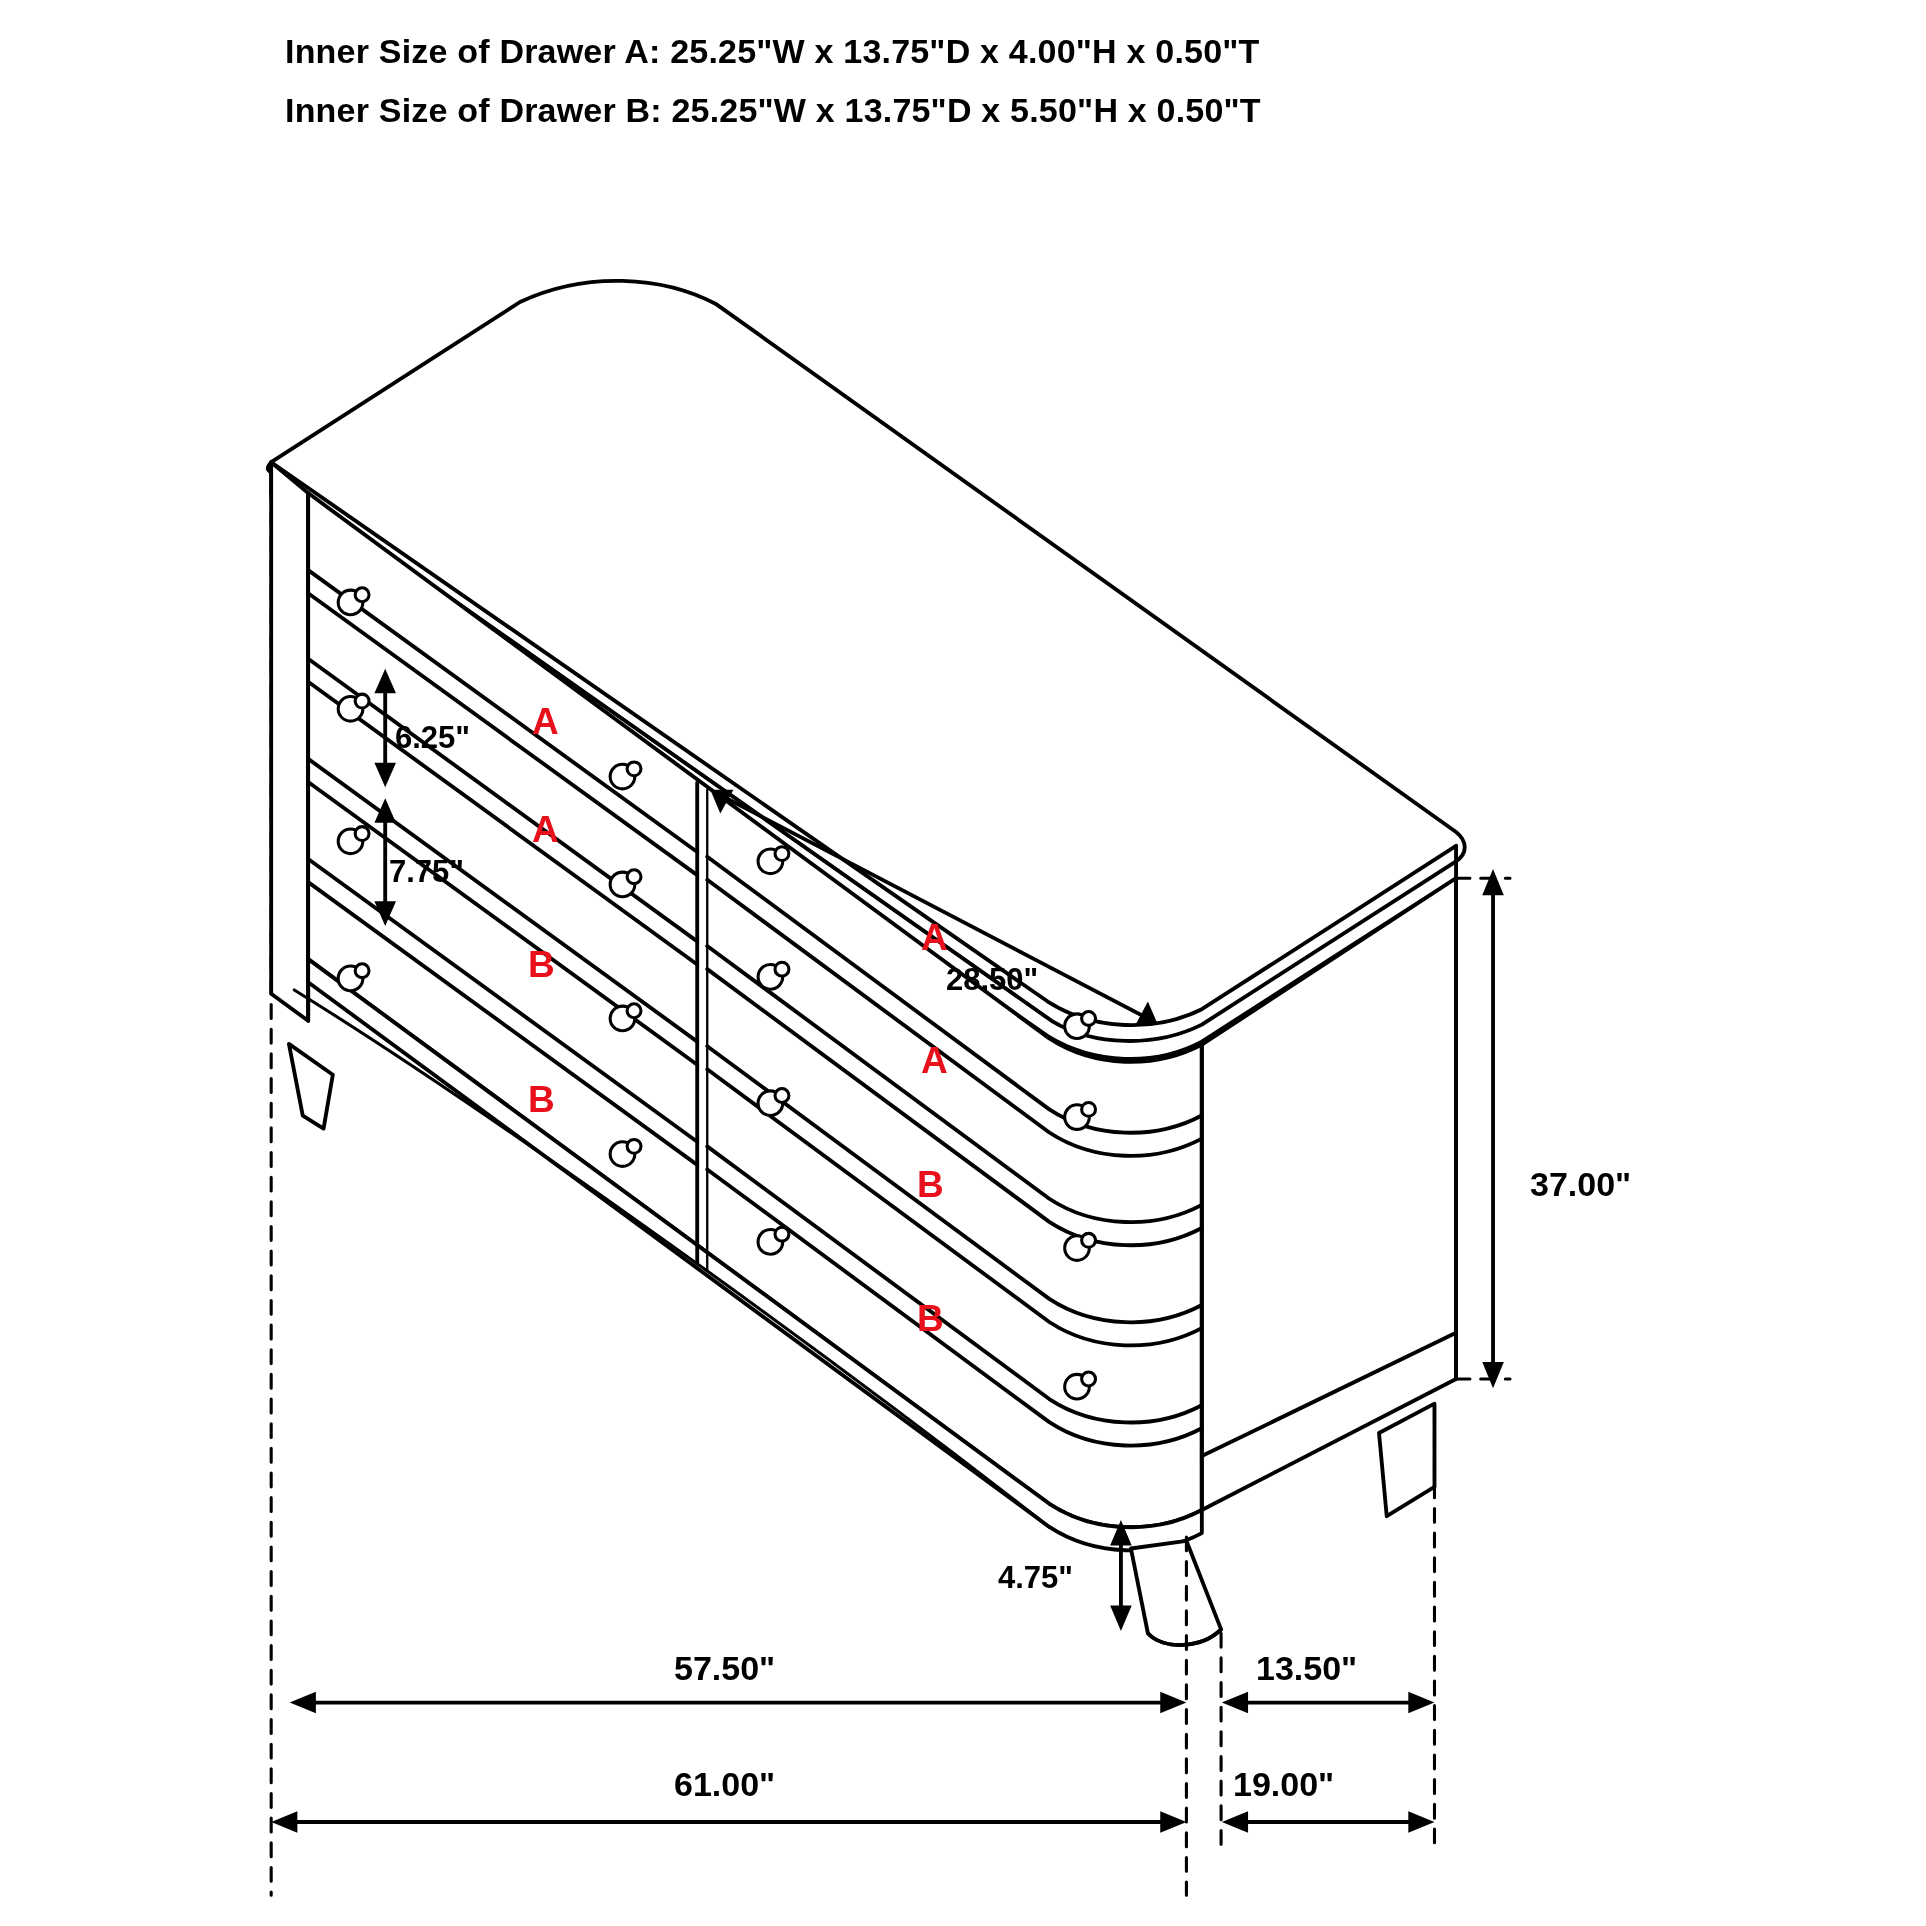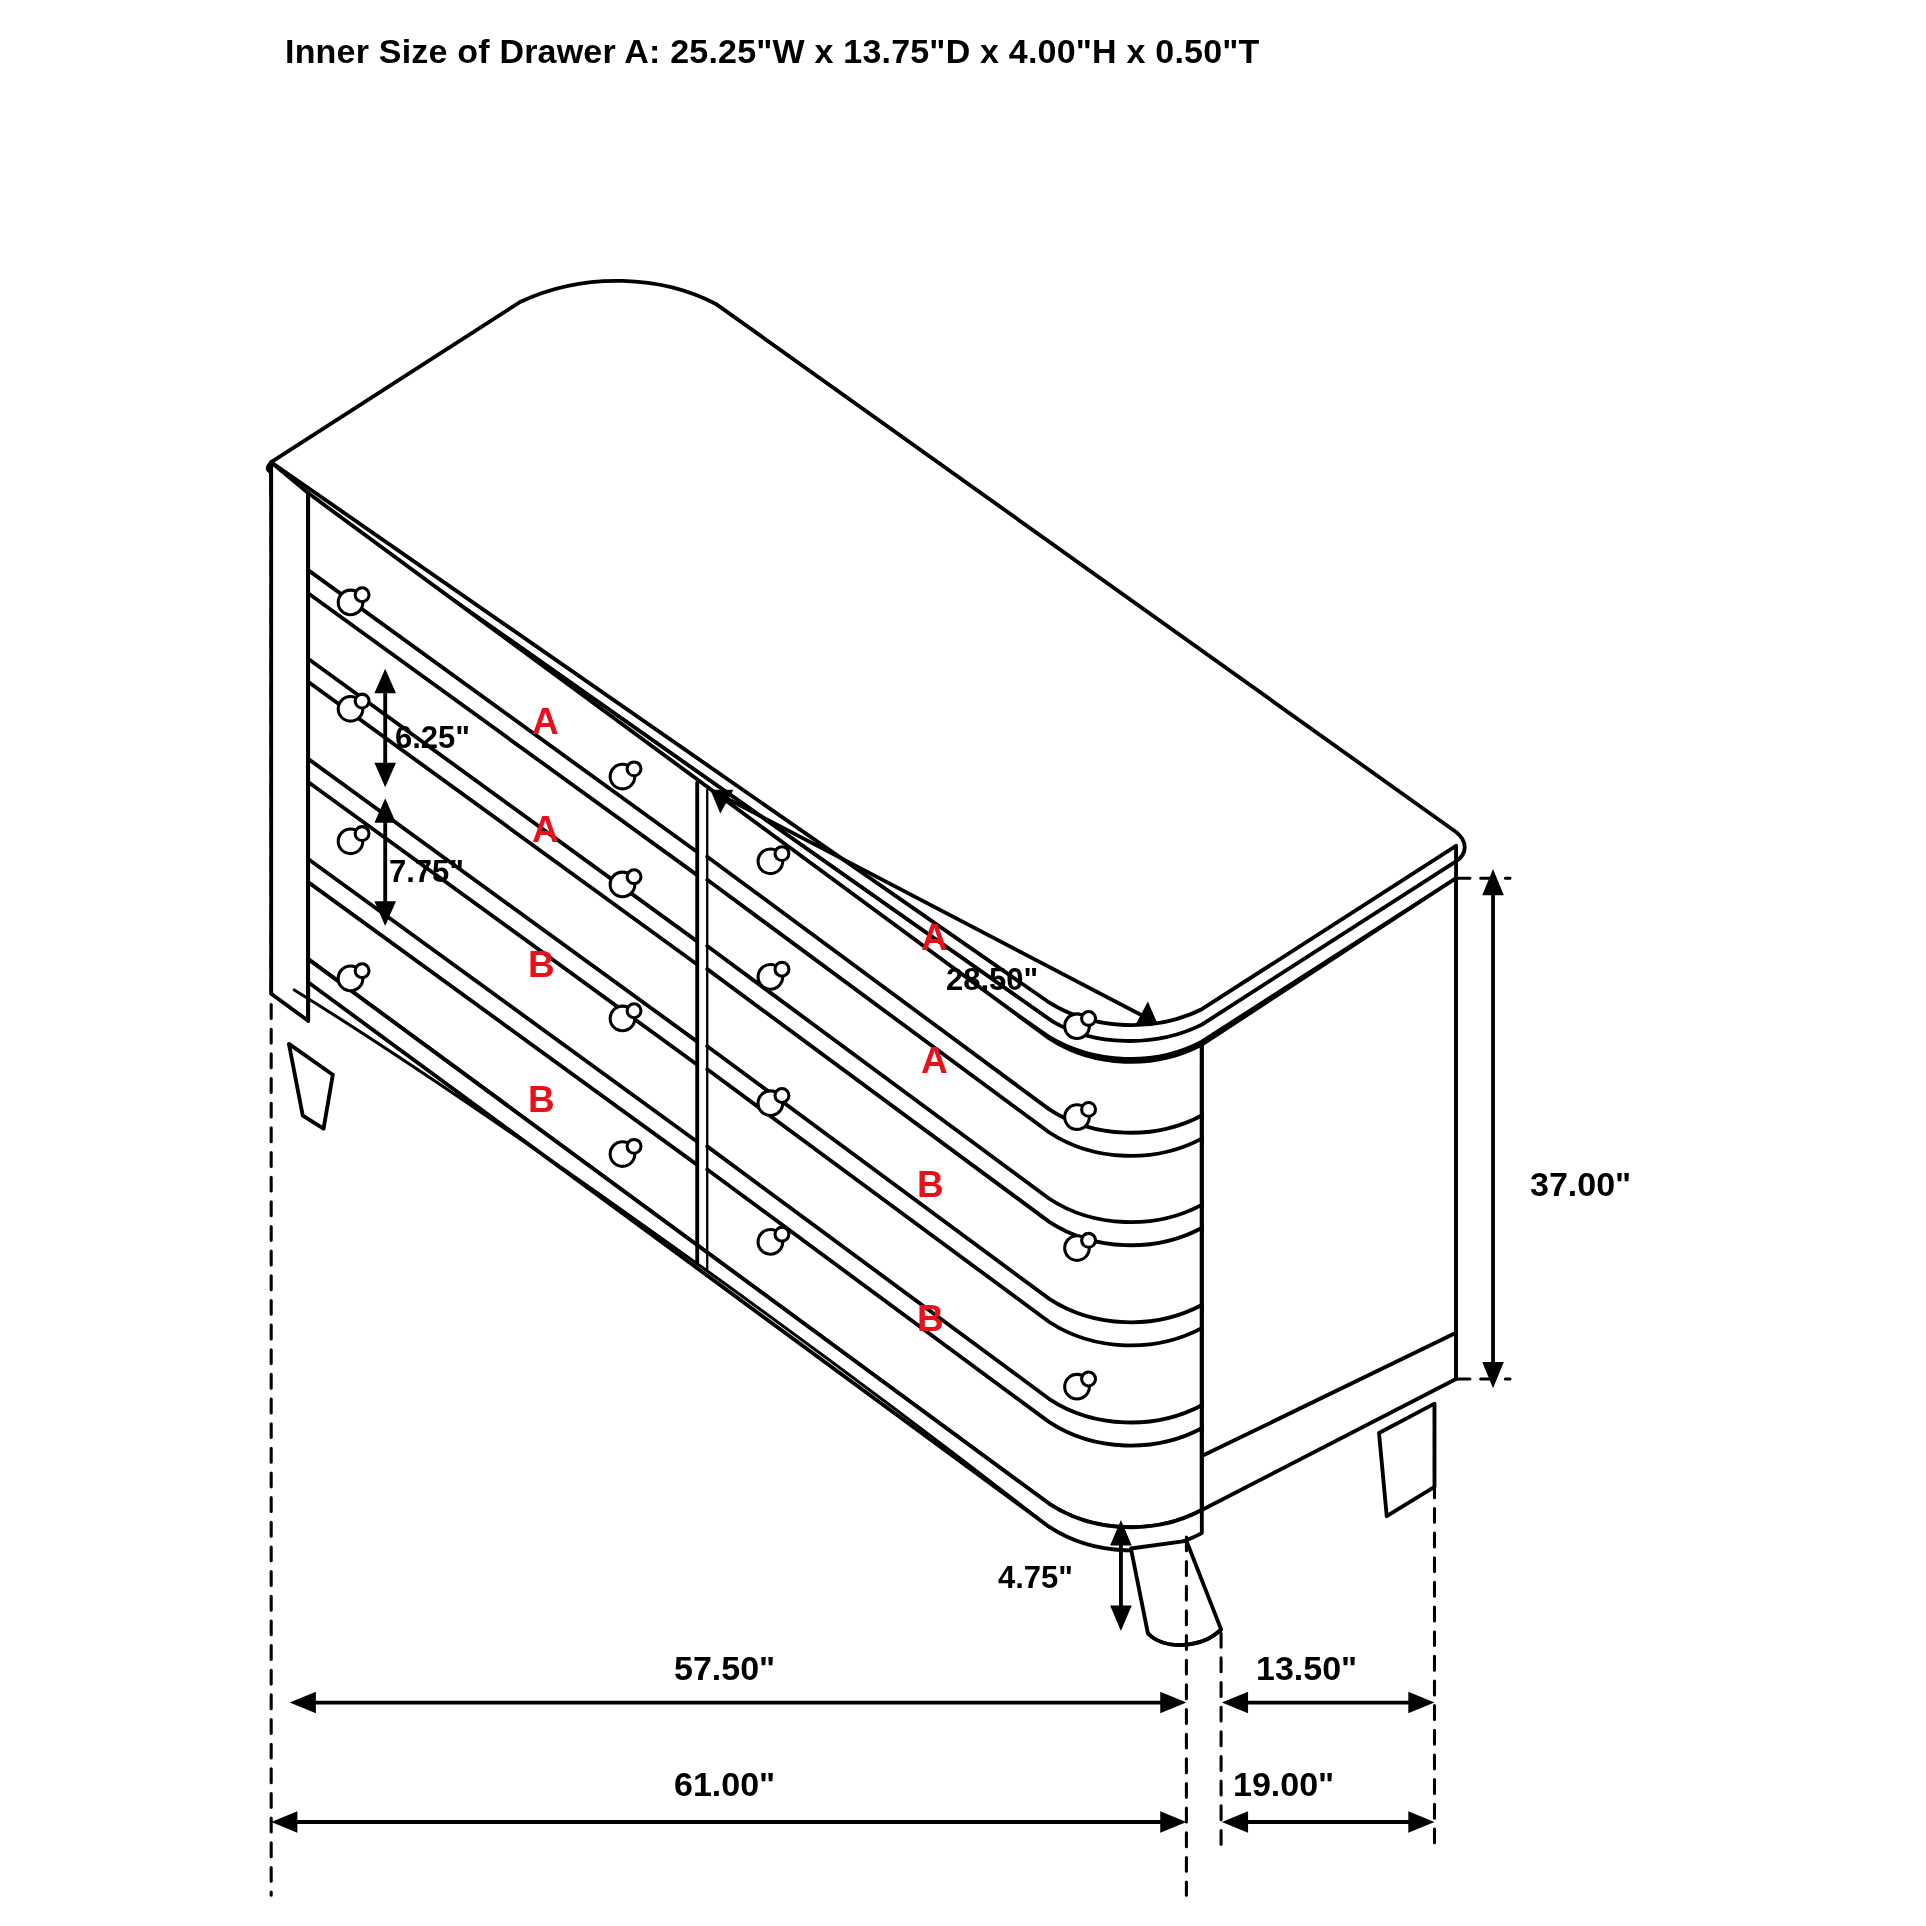--- a/index.html
+++ b/index.html
@@ -36,20 +36,21 @@
     font-size:37px;
   }
   svg{position:absolute;left:0;top:0;}
 </style>
 </head>
 <body>
 
 <div id="stage">
 
   <div class="hdr" id="hdr1">Inner Size of Drawer A: 25.25"W x 13.75"D x 4.00"H x 0.50"T</div>
+  <div class="hdr" id="hdr2">Inner Size of Drawer B: 25.25"W x 13.75"D x 5.50"H x 0.50"T</div>
 
   <svg width="1926" height="1926" viewBox="0 0 2500 2500">
     <g fill="none" stroke="#000" stroke-width="5" stroke-linejoin="round" stroke-linecap="round">
 
       <g>
         <path d="M 352 600 L 675 392 C 760 352 860 358 930 395 L 1890 1080 C 1905 1092 1905 1108 1890 1118 L 1560 1330 C 1500 1360 1420 1358 1365 1325 L 360 618 C 345 610 345 608 352 600 Z" fill="#ffffff"></path>
         <path d="M 352 600 L 1360 1300 C 1420 1338 1500 1340 1560 1310 L 1890 1098" fill="none"></path>
         <path d="M 360 618 L 1365 1325" fill="none" stroke-width="4"></path>
       </g>
 

